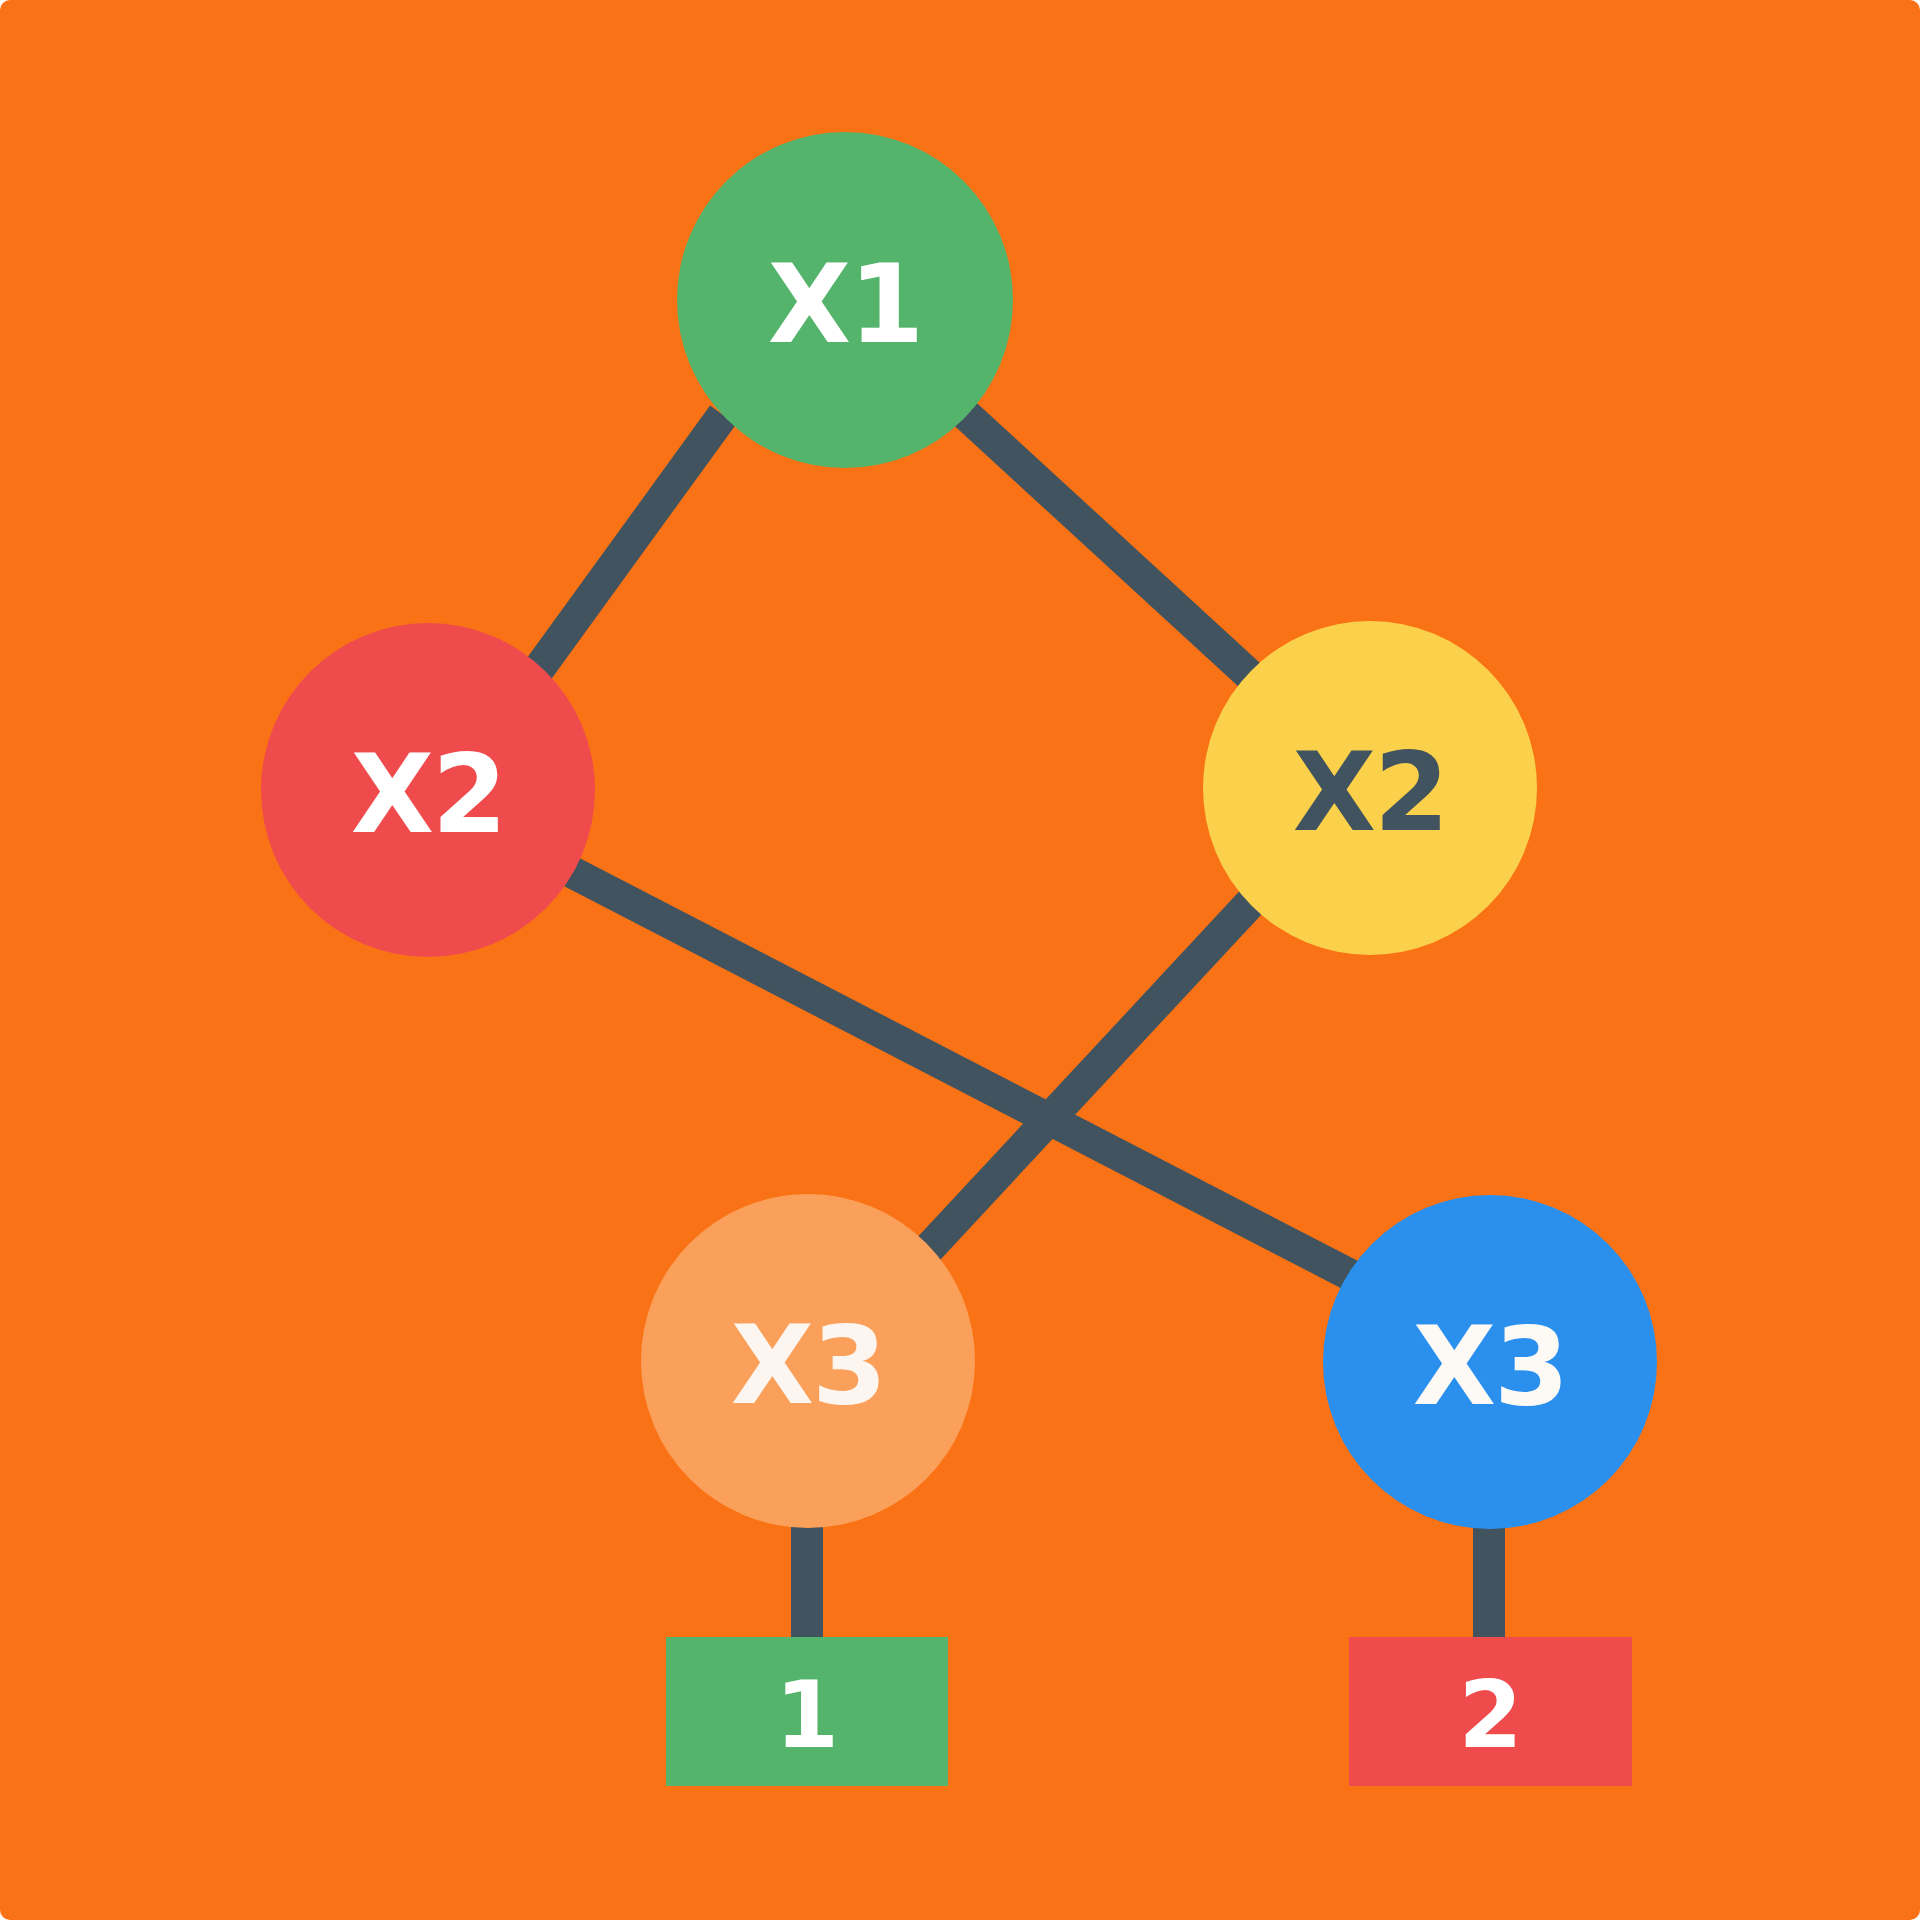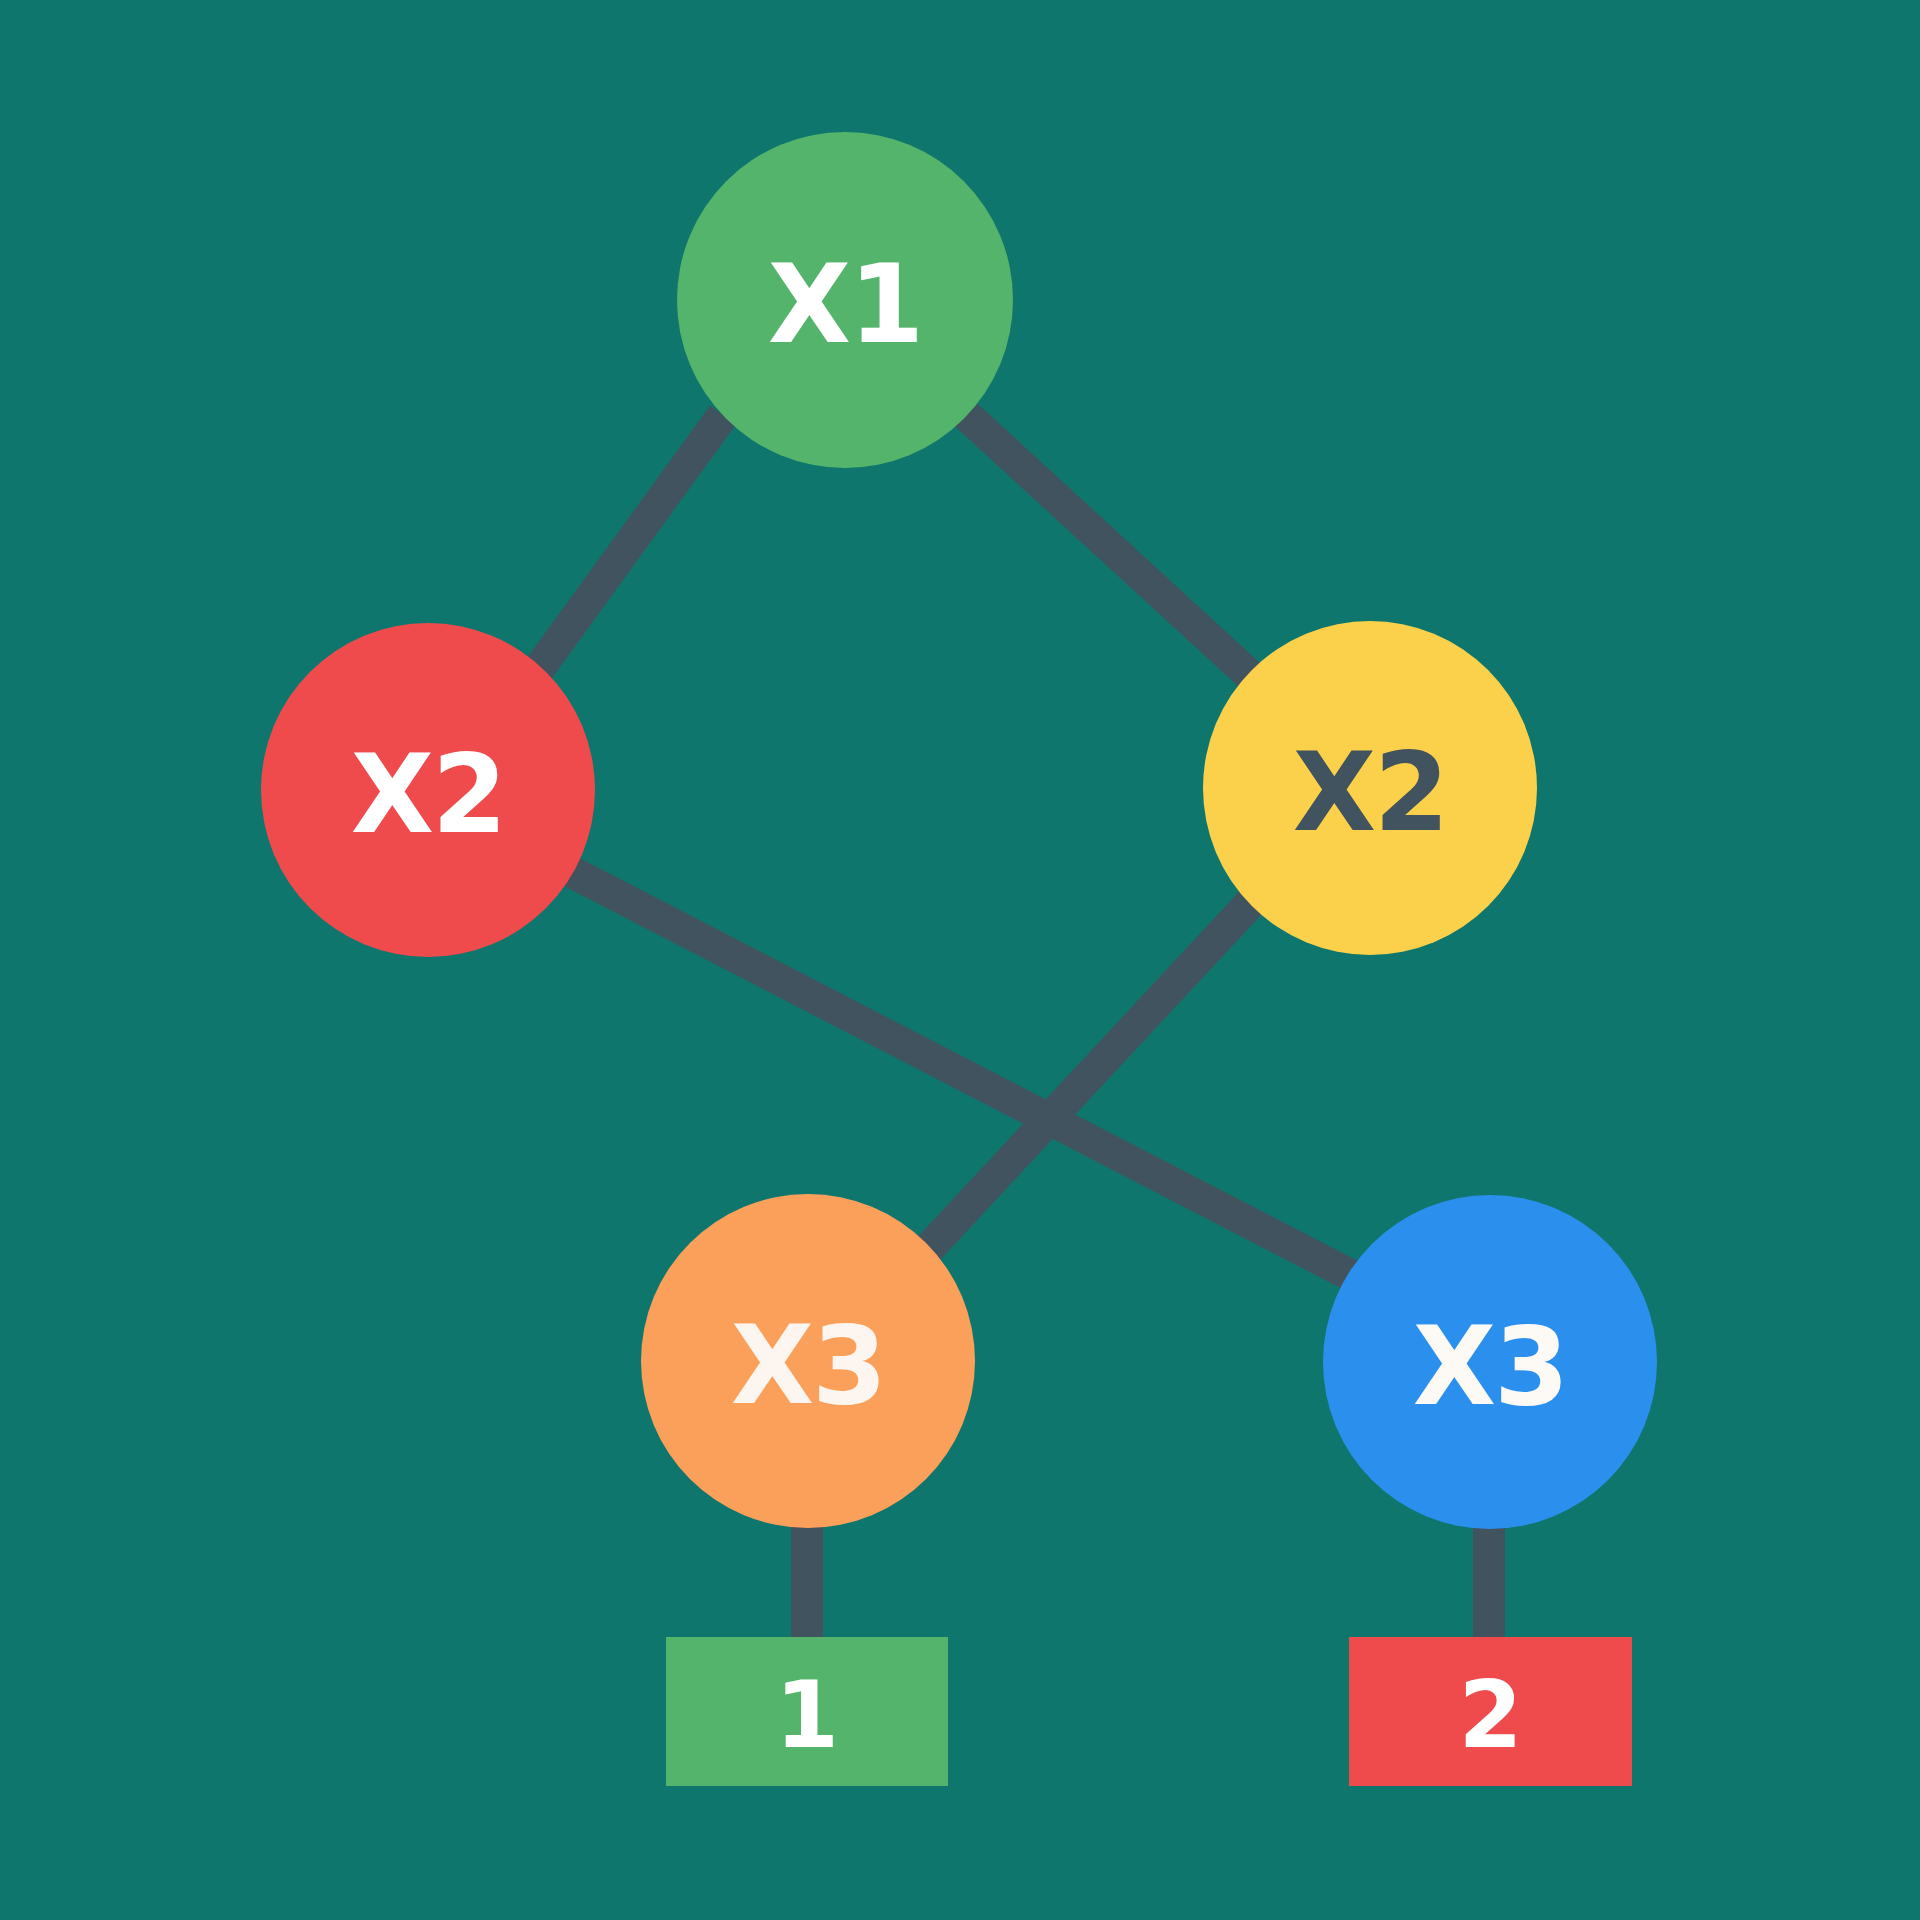--- a/index.html
+++ b/index.html
@@ -40,21 +40,21 @@
     font-weight: 700;
     font-size: 92px;
     dominant-baseline: central;
     text-anchor: middle;
     pointer-events: none;
   }
 </style>
 </head>
 <body>
 
-<div id="diagram-root" style="background: #0f766e;">
+<div id="diagram-root" style="background: #f97316; border-radius: 10px;">
   <svg id="graph-svg" viewBox="0 0 1920 1920" xmlns="http://www.w3.org/2000/svg">
     <g id="edges-layer">
         <line x1="723" y1="415" x2="525" y2="688" stroke="#41535E" stroke-width="32" stroke-linecap="butt"></line>
         <line x1="963" y1="412" x2="1268" y2="692" stroke="#41535E" stroke-width="32" stroke-linecap="butt"></line>
         <line x1="560" y1="866" x2="1360" y2="1280" stroke="#41535E" stroke-width="32" stroke-linecap="butt"></line>
         <line x1="1268" y1="884" x2="920" y2="1258" stroke="#41535E" stroke-width="32" stroke-linecap="butt"></line>
         <line x1="807" y1="1500" x2="807" y2="1650" stroke="#41535E" stroke-width="32" stroke-linecap="butt"></line>
         <line x1="1489" y1="1500" x2="1489" y2="1650" stroke="#41535E" stroke-width="32" stroke-linecap="butt"></line>
       </g>
     <g id="nodes-layer">

